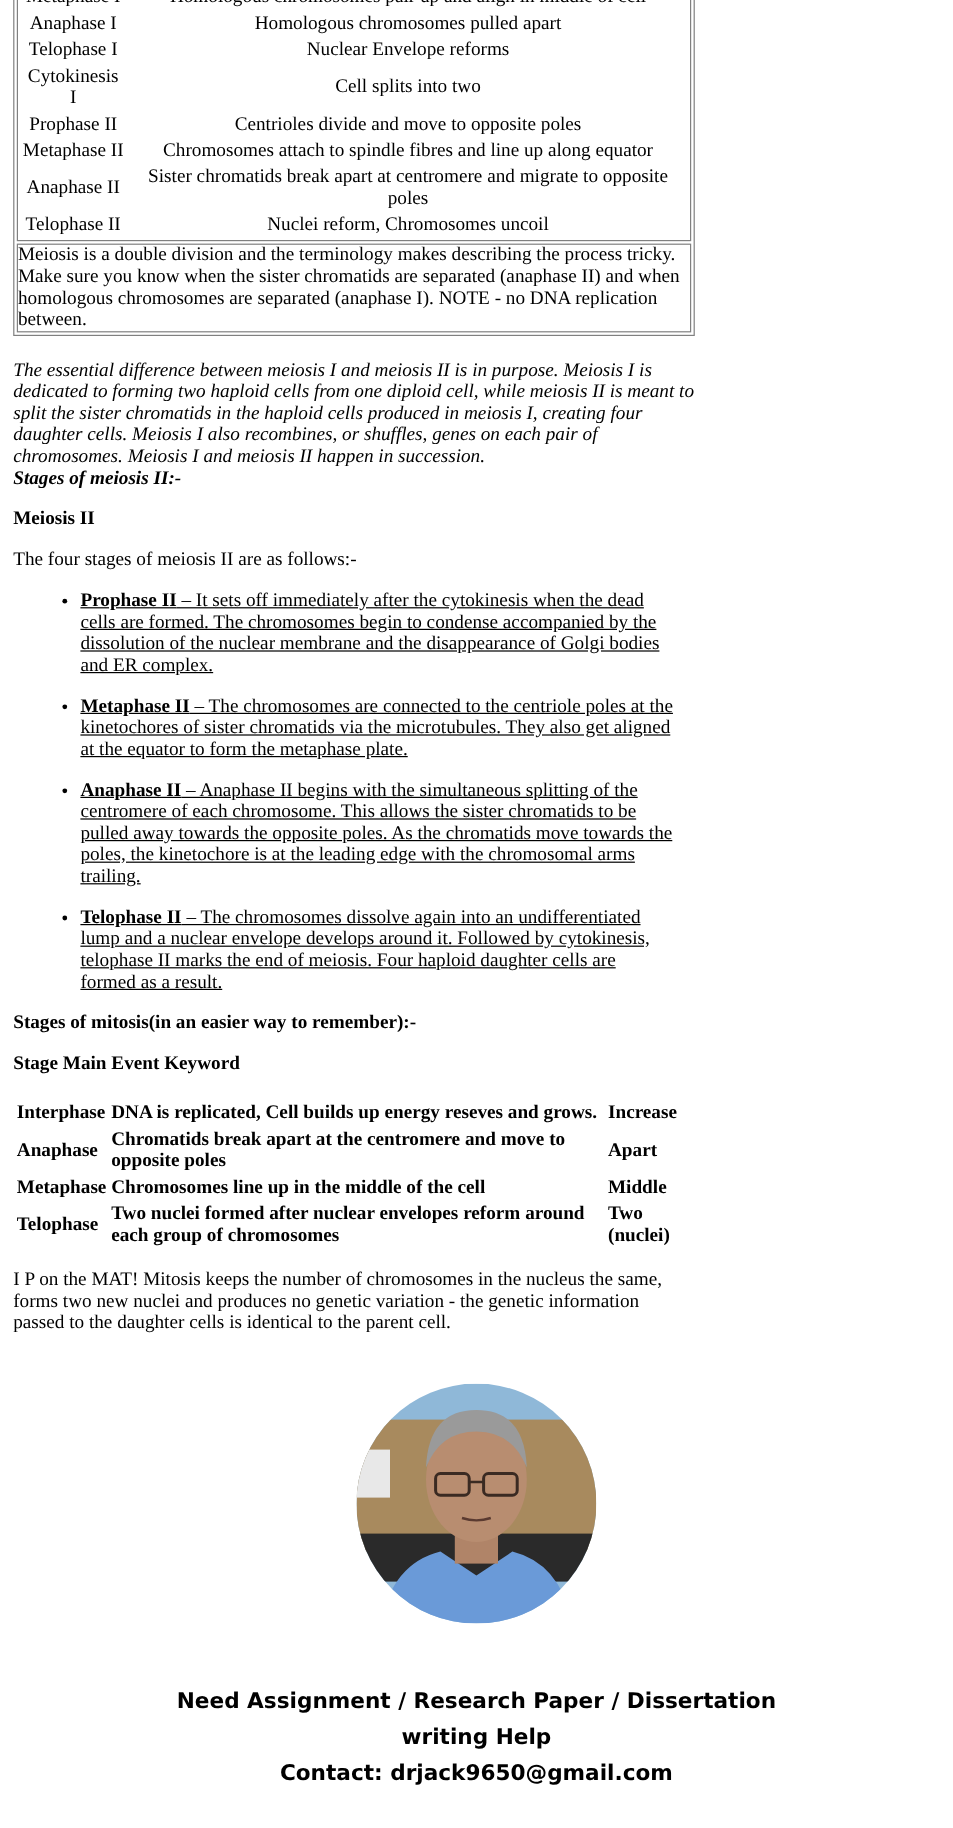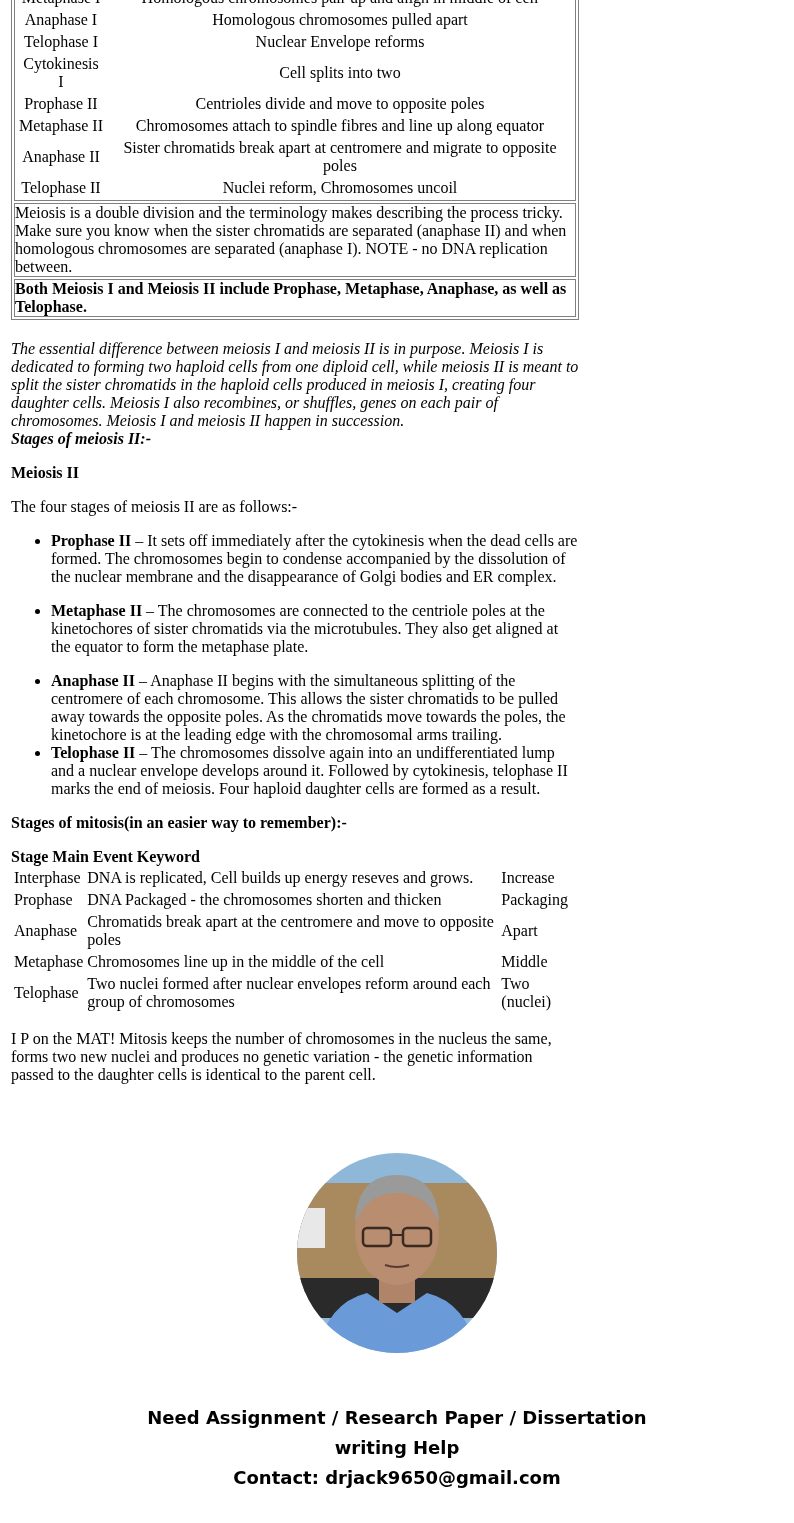--- a/index.html
+++ b/index.html
@@ -18,24 +18,24 @@
   .note-cell { padding: 1px 1px; }
   .note-bold { font-weight: bold; }
 
   p { margin: 0; }
   .intro { margin-top: 20px; font-style: italic; }
   .h-italic { font-weight: bold; font-style: italic; }
   .h-bold { margin-top: 16px; font-weight: bold; }
   .plain { margin-top: 16px; }
 
   ul.stages { margin: 16px 0 0 0; padding-left: 40px; }
-  ul.stages li { margin: 0; }
+  ul.stages li { margin: 16px; text-decoration: underline; }
   ul.stages li.gap { margin-bottom: 16px; }
 
-  table.mitosis { border-collapse: separate; border-spacing: 2px; margin-top: 0; }
+  table.mitosis { border-collapse: separate; border-spacing: 2px; margin-top: 20px; font-weight: bold; }
   table.mitosis td { padding: 1px 1px; vertical-align: middle; }
 
   .avatar-wrap { position: absolute; left: 297px; top: 1153px; width: 200px; height: 200px; border-radius: 50%; overflow: hidden; }
   .cta { position: absolute; left: 0; top: 1403px; width: 794px; text-align: center;
          font-family: "DejaVu Sans", sans-serif; font-weight: bold; font-size: 18px; line-height: 30px; }
   .cta div { white-space: pre-wrap; }
 </style>
 </head>
 <body>
 
@@ -79,23 +79,20 @@
                   <td class="stage">Telophase II</td>
                   <td>Nuclei reform, Chromosomes uncoil</td>
                 </tr>
             </tbody>
           </table>
         </td>
       </tr>
       <tr>
         <td class="note-cell">Meiosis is a double division and the terminology makes describing the process tricky. Make sure you know when the sister chromatids are separated (anaphase II) and when homologous chromosomes are separated (anaphase I). NOTE - no DNA replication between.</td>
       </tr>
-      <tr>
-        <td class="note-cell note-bold">Both Meiosis I and Meiosis II include Prophase, Metaphase, Anaphase, as well as Telophase.</td>
-      </tr>
     </tbody>
   </table>
 
   <p class="intro">The essential difference between meiosis I and meiosis II is in purpose. Meiosis I is dedicated to forming two haploid cells from one diploid cell, while meiosis II is meant to split the sister chromatids in the haploid cells produced in meiosis I, creating four daughter cells. Meiosis I also recombines, or shuffles, genes on each pair of chromosomes. Meiosis I and meiosis II happen in succession.</p>
 
   <p class="h-italic">Stages of meiosis II:-</p>
 
   <p class="h-bold">Meiosis II</p>
 
   <p class="plain">The four stages of meiosis II are as follows:-</p>
@@ -110,25 +107,20 @@
   <p class="h-bold">Stages of mitosis(in an easier way to remember):-</p>
 
   <p class="h-bold">Stage Main Event Keyword</p>
 
   <table class="mitosis">
     <tbody>
       <tr>
           <td>Interphase</td>
           <td>DNA is replicated, Cell builds up energy reseves and grows.</td>
           <td>Increase</td>
-        </tr>
-      <tr>
-          <td>Prophase</td>
-          <td>DNA Packaged - the chromosomes shorten and thicken</td>
-          <td>Packaging</td>
         </tr>
       <tr>
           <td>Anaphase</td>
           <td style="width:410px">Chromatids break apart at the centromere and move to opposite poles</td>
           <td>Apart</td>
         </tr>
       <tr>
           <td>Metaphase</td>
           <td>Chromosomes line up in the middle of the cell</td>
           <td>Middle</td>

